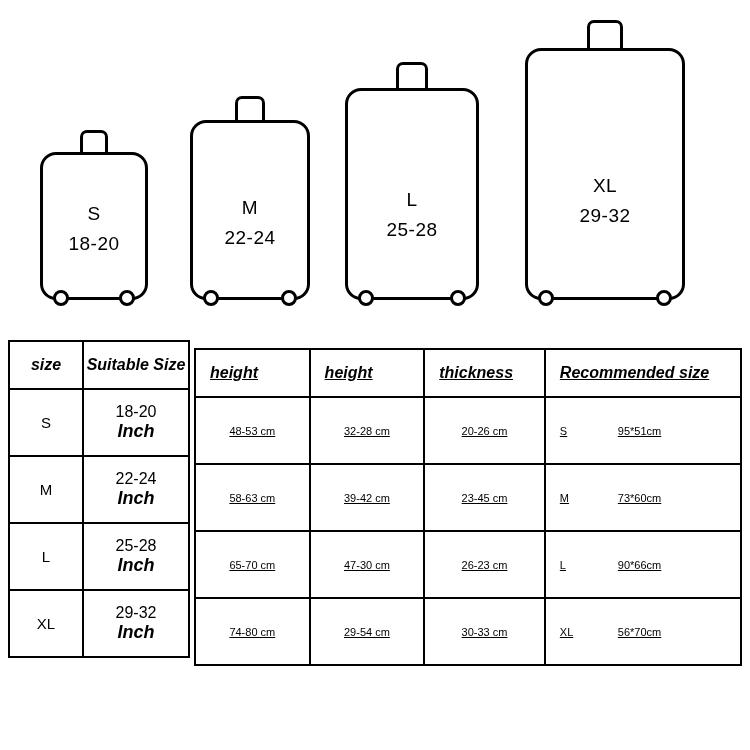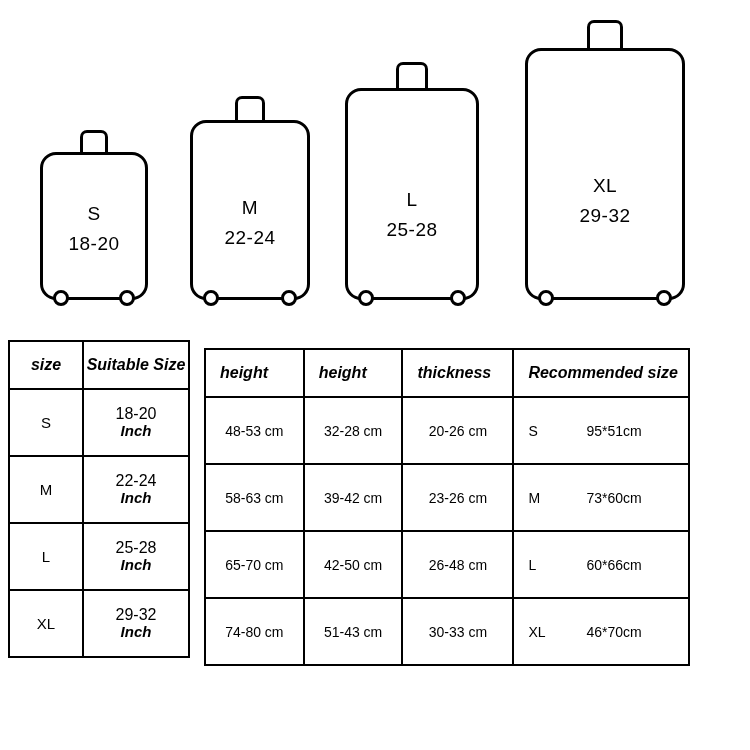--- a/index.html
+++ b/index.html
@@ -122,44 +122,45 @@
     height: 46px;
     font-weight: bold;
     font-style: italic;
     font-size: 16px;
   }
   #left-table td { height: 65px; }
   .col-size { width: 74px; }
   .col-suit { width: 106px; }
   .suit-val { font-size: 16px; display: block; line-height: 1.15; }
   .suit-unit {
-    font-size: 15px;
+    font-size: 18px;
     font-weight: bold;
     font-style: italic;
     display: block;
     line-height: 1.1;
   }
 
   #right-table {
     position: absolute;
-    left: 204px;
+    left: 194px;
     top: 8px;
-    width: 486px;
+    width: 548px;
+    text-decoration: underline;
   }
   #right-table th {
     height: 46px;
     font-weight: bold;
     font-style: italic;
     font-size: 16px;
     text-align: left;
     padding-left: 14px;
   }
   #right-table td {
     height: 65px;
-    font-size: 14px;
+    font-size: 11px;
   }
   .c-height { width: 114px; }
   .c-width  { width: 114px; }
   .c-thick  { width: 114px; }
   .c-rec    { width: 200px; margin-left: 28px; }
   .rec-cell {
     display: flex;
     align-items: center;
     justify-content: flex-start;
     padding-left: 14px;
@@ -276,46 +277,46 @@
       <td>
         <div class="rec-cell">
           <span class="rec-size">S</span>
           <span>95*51cm</span>
         </div>
       </td>
     </tr>
     <tr>
       <td>58-63 cm</td>
       <td>39-42 cm</td>
-      <td>23-26 cm</td>
+      <td>23-45 cm</td>
       <td>
         <div class="rec-cell">
           <span class="rec-size">M</span>
           <span>73*60cm</span>
         </div>
       </td>
     </tr>
     <tr>
       <td>65-70 cm</td>
-      <td>42-50 cm</td>
-      <td>26-48 cm</td>
+      <td>47-30 cm</td>
+      <td>26-23 cm</td>
       <td>
         <div class="rec-cell">
           <span class="rec-size">L</span>
-          <span>60*66cm</span>
+          <span>90*66cm</span>
         </div>
       </td>
     </tr>
     <tr>
       <td>74-80 cm</td>
-      <td>51-43 cm</td>
+      <td>29-54 cm</td>
       <td>30-33 cm</td>
       <td>
         <div class="rec-cell">
           <span class="rec-size">XL</span>
-          <span>46*70cm</span>
+          <span>56*70cm</span>
         </div>
       </td>
     </tr>
   </tbody>
     </table>
 
 </div>
 
 </body></html>

